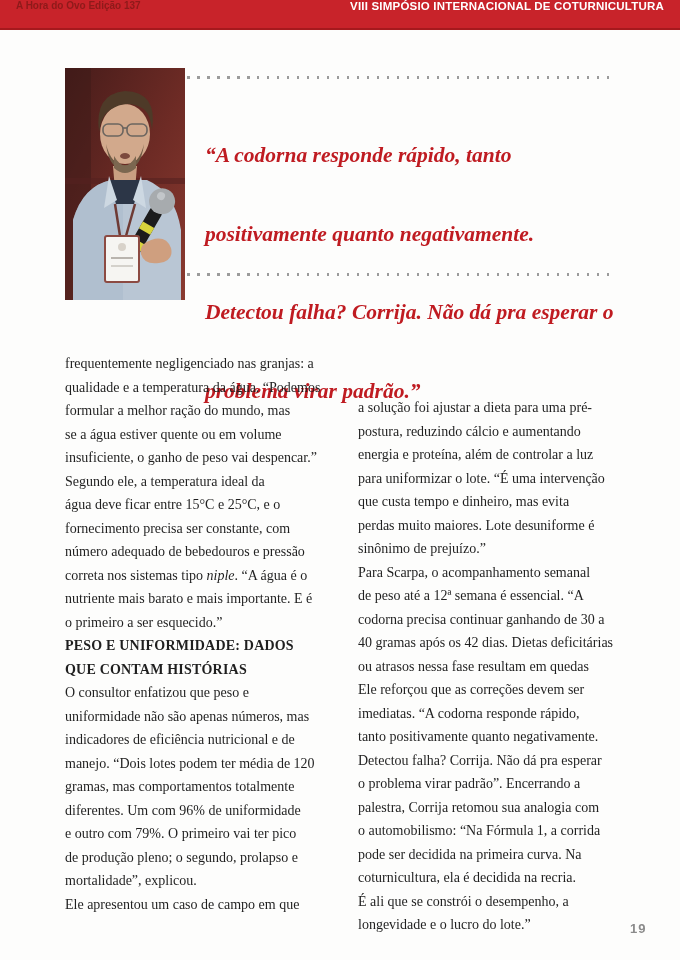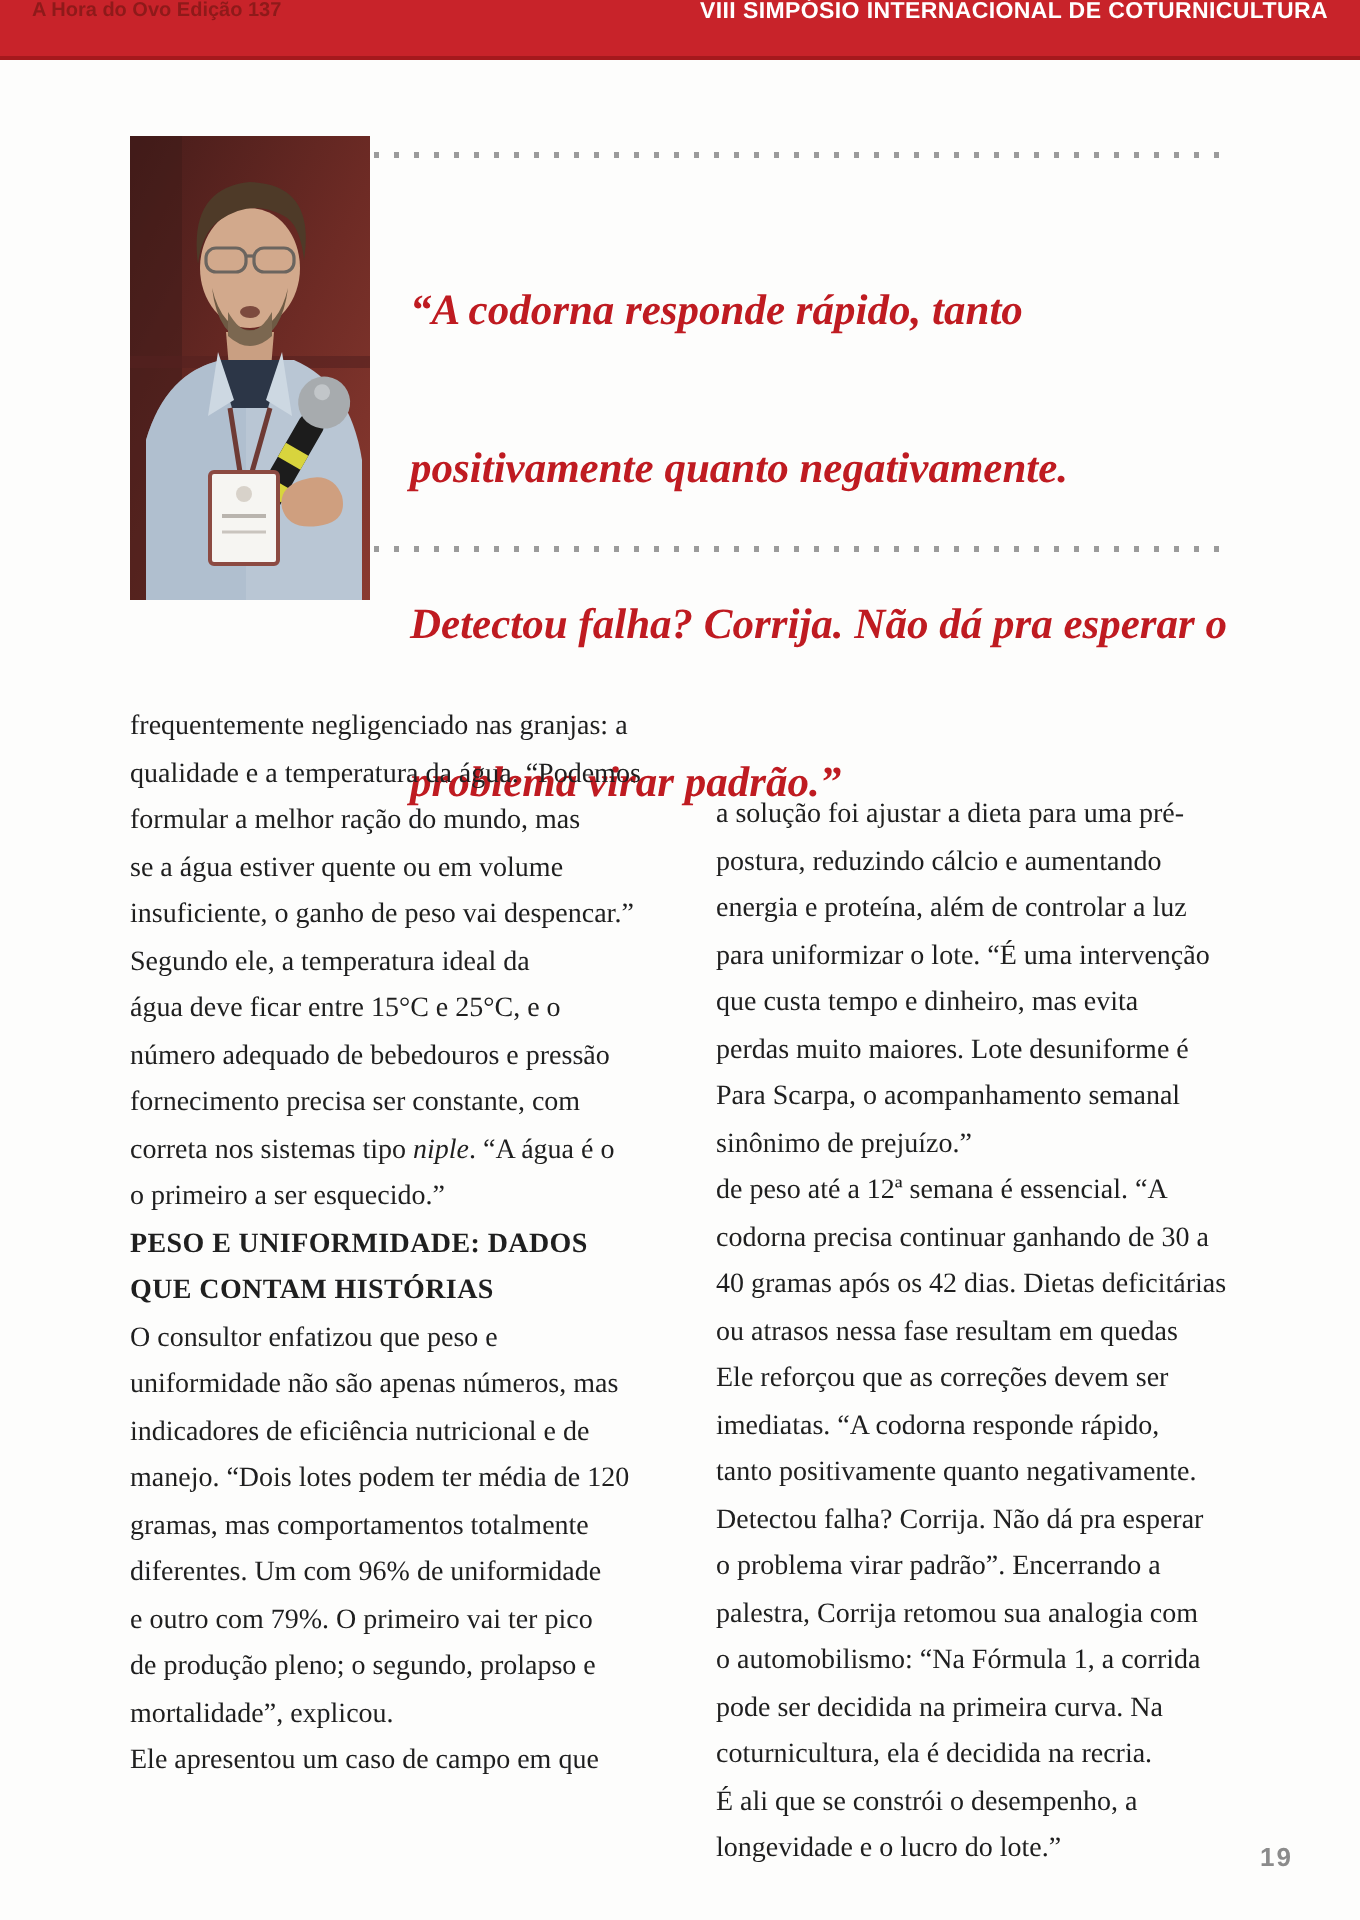--- a/index.html
+++ b/index.html
@@ -112,23 +112,24 @@
   </div>
 
   <div class="col leftc">
       <div class="bline">frequentemente negligenciado nas granjas: a</div>
       <div class="bline">qualidade e a temperatura da água. “Podemos</div>
       <div class="bline">formular a melhor ração do mundo, mas</div>
       <div class="bline">se a água estiver quente ou em volume</div>
       <div class="bline">insuficiente, o ganho de peso vai despencar.”</div>
       <div class="bline">Segundo ele, a temperatura ideal da</div>
       <div class="bline">água deve ficar entre 15°C e 25°C, e o</div>
+      <div class="bline">fornecimento precisa ser constante, com</div>
       <div class="bline">número adequado de bebedouros e pressão</div>
-      <div class="bline">fornecimento precisa ser constante, com</div>
       <div class="bline"><span>correta nos sistemas tipo </span><span class="it">niple</span><span>. “A água é o</span></div>
+      <div class="bline">nutriente mais barato e mais importante. E é</div>
       <div class="bline">o primeiro a ser esquecido.”</div>
       <div class="bline hline">PESO E UNIFORMIDADE: DADOS</div>
       <div class="bline hline">QUE CONTAM HISTÓRIAS</div>
       <div class="bline">O consultor enfatizou que peso e</div>
       <div class="bline">uniformidade não são apenas números, mas</div>
       <div class="bline">indicadores de eficiência nutricional e de</div>
       <div class="bline">manejo. “Dois lotes podem ter média de 120</div>
       <div class="bline">gramas, mas comportamentos totalmente</div>
       <div class="bline">diferentes. Um com 96% de uniformidade</div>
       <div class="bline">e outro com 79%. O primeiro vai ter pico</div>
@@ -136,22 +137,22 @@
       <div class="bline">mortalidade”, explicou.</div>
       <div class="bline">Ele apresentou um caso de campo em que</div>
     </div>
   <div class="col rightc">
       <div class="bline">a solução foi ajustar a dieta para uma pré-</div>
       <div class="bline">postura, reduzindo cálcio e aumentando</div>
       <div class="bline">energia e proteína, além de controlar a luz</div>
       <div class="bline">para uniformizar o lote. “É uma intervenção</div>
       <div class="bline">que custa tempo e dinheiro, mas evita</div>
       <div class="bline">perdas muito maiores. Lote desuniforme é</div>
+      <div class="bline">sinônimo de prejuízo.”</div>
       <div class="bline">Para Scarpa, o acompanhamento semanal</div>
-      <div class="bline">sinônimo de prejuízo.”</div>
       <div class="bline">de peso até a 12ª semana é essencial. “A</div>
       <div class="bline">codorna precisa continuar ganhando de 30 a</div>
       <div class="bline">40 gramas após os 42 dias. Dietas deficitárias</div>
       <div class="bline">ou atrasos nessa fase resultam em quedas</div>
       <div class="bline">Ele reforçou que as correções devem ser</div>
       <div class="bline">imediatas. “A codorna responde rápido,</div>
       <div class="bline">tanto positivamente quanto negativamente.</div>
       <div class="bline">Detectou falha? Corrija. Não dá pra esperar</div>
       <div class="bline">o problema virar padrão”. Encerrando a</div>
       <div class="bline">palestra, Corrija retomou sua analogia com</div>

